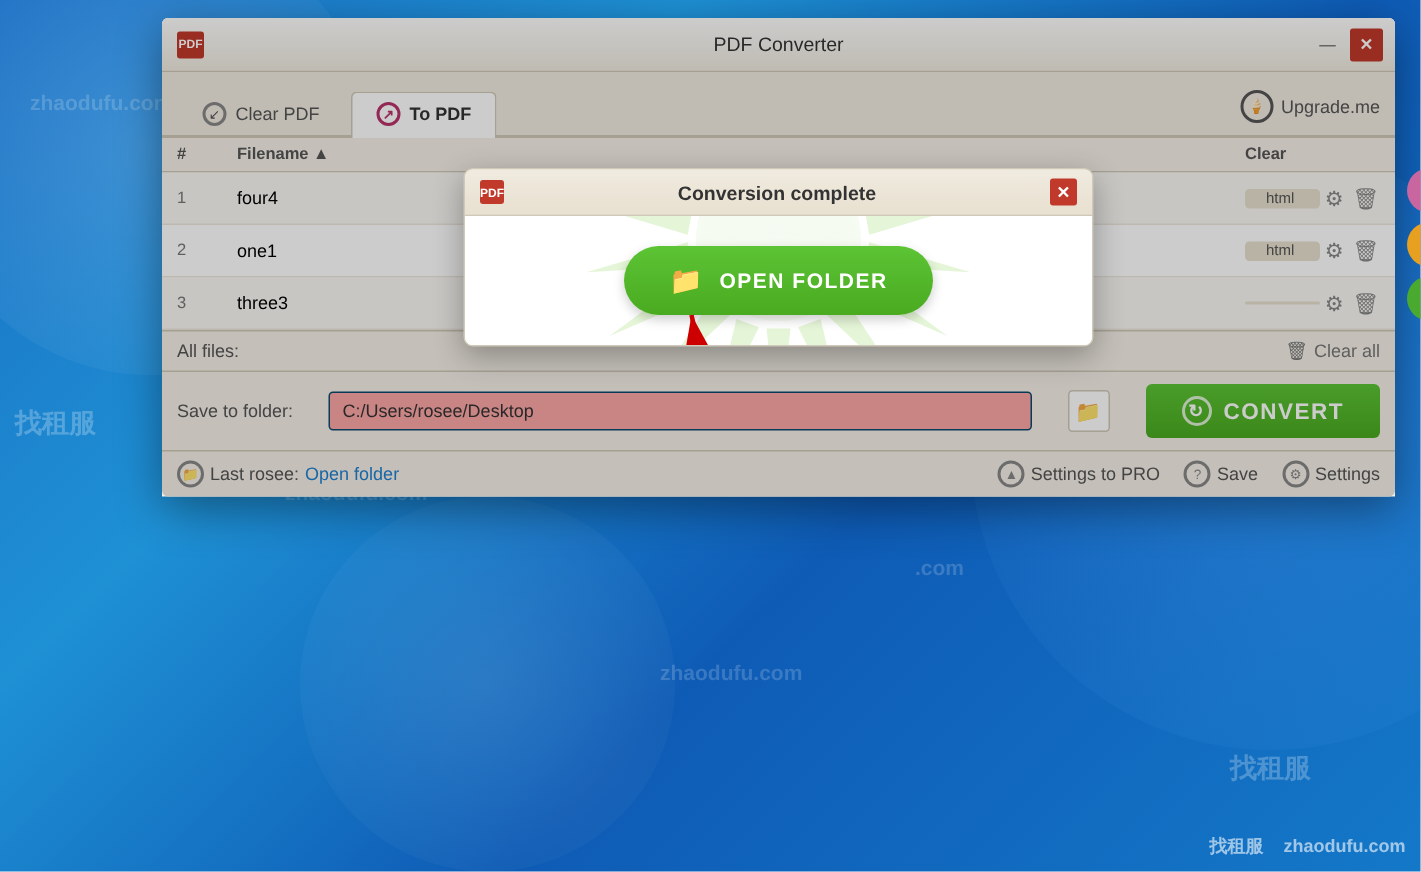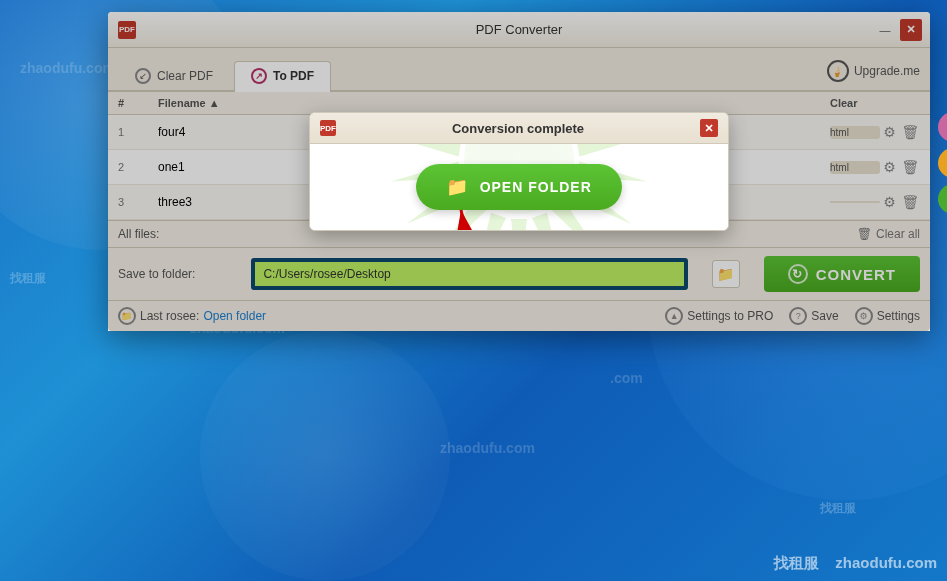--- a/index.html
+++ b/index.html
@@ -152,21 +152,21 @@
       padding: 6px 10px;
       font-size: 12px;
       align-items: center;
       background: white;
     }
     .table-row:nth-child(even) { background: #faf8f4; }
     .row-num { color: #777; font-size: 11px; }
     .row-from-badge {
       background: #e8e0d0;
       border-radius: 3px;
-      padding: 1px 0;
+      padding: 1px 14px;
       font-size: 10px;
       color: #555;
       display: inline-block;
     }
     .row-action-btn {
       width: 22px; height: 22px;
       border: none; background: none; cursor: pointer;
       display: flex; align-items: center; justify-content: center;
       color: #888;
       font-size: 14px;
@@ -214,27 +214,26 @@
       background: #f5f0e8;
       display: flex; align-items: center;
       padding: 8px 10px;
       gap: 24px;
       font-size: 12px;
       color: #555;
       border-top: 1px solid #d0c8b8;
     }
     .folder-input {
       flex: 1;
-      border: 4px solid #0c4a6e;
-      background: #bef264;
+      border: 1px solid #0c4a6e;
+      background: #fca5a5;
       padding: 5px 8px;
       font-size: 12px;
       border-radius: 3px;
       color: #333;
-      margin-left: 32px;
     }
     .folder-browse-btn {
       width: 28px; height: 28px;
       border: 1px solid #d0c8b8;
       background: white;
       border-radius: 3px;
       display: flex; align-items: center; justify-content: center;
       cursor: pointer; color: #888; font-size: 14px;
     }
     .convert-btn {
@@ -366,21 +365,21 @@
       box-shadow: 0 3px 8px rgba(0,0,0,0.2);
     }
     .open-folder-btn-icon {
       font-size: 18px;
     }
 
     
     .cn-watermark {
       position: absolute;
       color: rgba(255,255,255,0.25);
-      font-size: 12px;
+      font-size: 18px;
       font-weight: bold;
       pointer-events: none;
     }
   </style>
 </head>
 <body>
 
 <div class="bg-blob blob1"></div>
 <div class="bg-blob blob2"></div>
 <div class="bg-blob blob3"></div>
@@ -389,21 +388,21 @@
 <div class="watermark" style="top:200px;left:590px">zhaodufu.com</div>
 <div class="watermark" style="top:320px;left:190px">zhaodufu.com</div>
 <div class="watermark" style="top:440px;left:440px">zhaodufu.com</div>
 <div class="watermark" style="top:120px;left:380px">zhaodufu.com</div>
 <div class="watermark" style="top:370px;left:610px">.com</div>
 
 <div class="cn-watermark" style="top:270px;left:10px">找租服</div>
 <div class="cn-watermark" style="top:270px;left:820px">找租服</div>
 <div class="cn-watermark" style="top:500px;left:820px">找租服</div>
 
-<div style="position:absolute;bottom:8px;right:10px;color:rgba(255,255,255,0.6);font-size:15px;font-weight:bold;pointer-events:none;">找租服 &nbsp;&nbsp; zhaodufu.com</div>
+<div style="position:absolute;bottom:8px;right:10px;color:rgba(255,255,255,0.6);font-size:12px;font-weight:bold;pointer-events:none;">找租服 &nbsp;&nbsp; zhaodufu.com</div>
 
 <div class="main-window">
 
   <div class="title-bar">
     <div class="title-bar-icon">
       <span style="font-size:8px;font-weight:bold;color:white;">PDF</span>
     </div>
     <span class="title-bar-title">PDF Converter</span>
     <div class="title-bar-controls">
       <button class="title-btn title-btn-minimize">—</button>

